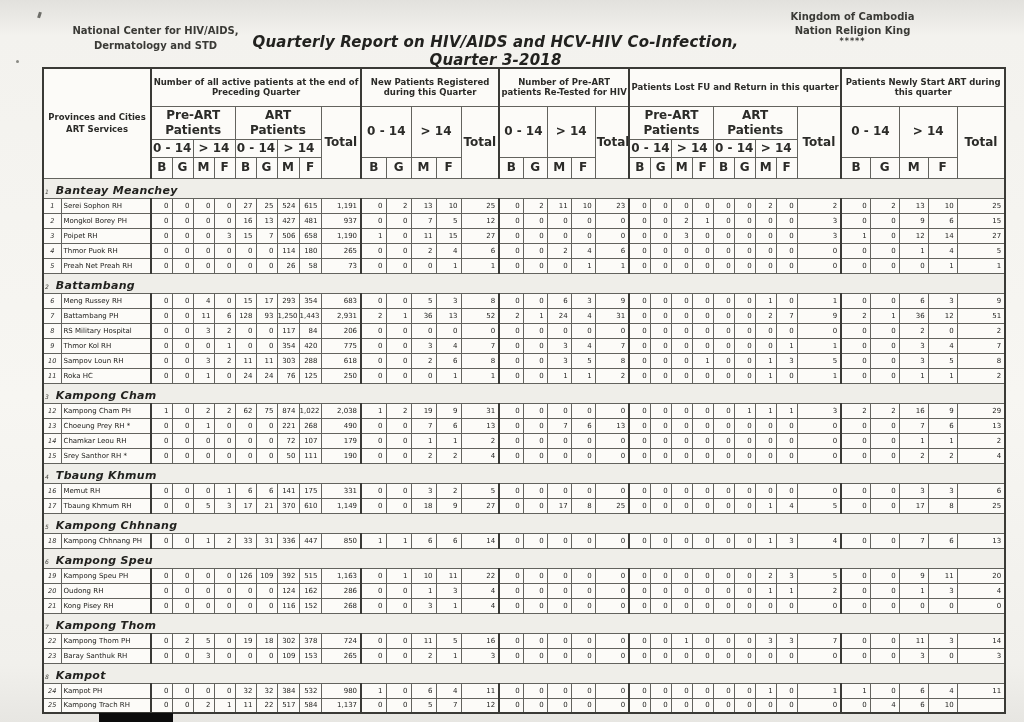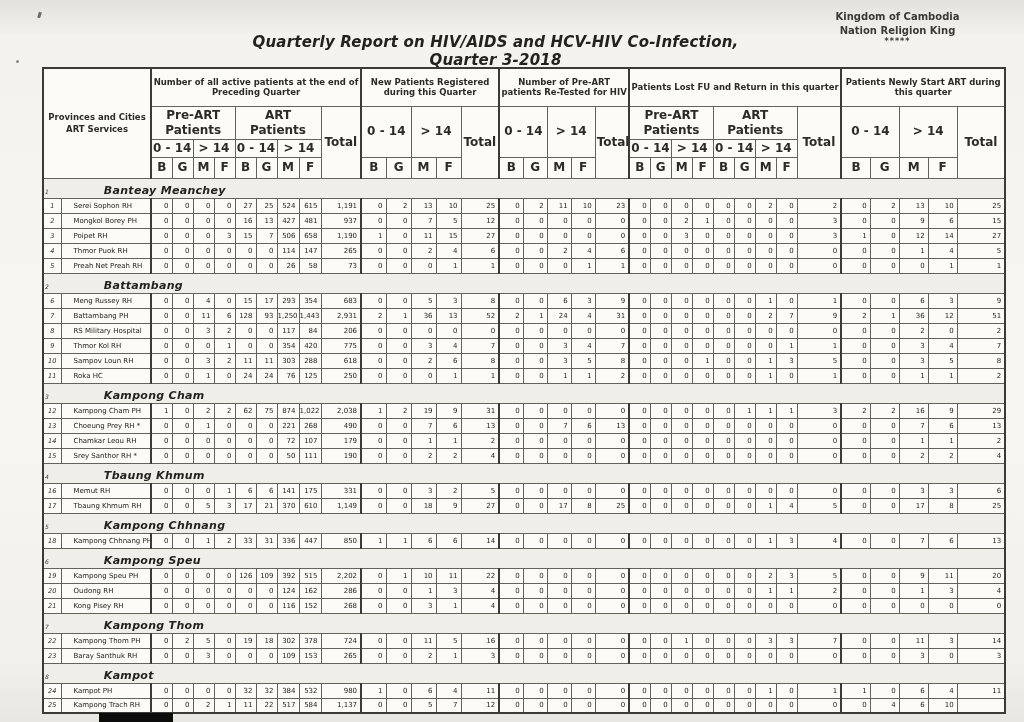--- a/index.html
+++ b/index.html
@@ -17,59 +17,61 @@
   
   .org {
     position:absolute; left:38px; top:24px; width:235px;
     text-align:center; font-size:10px; font-weight:bold; color:#3a3a36; line-height:1.45;
   }
   .doc-title {
     position:absolute; left:238px; top:33px; width:515px; text-align:center;
     font-size:15px; font-weight:bold; font-style:italic; color:#22221f; letter-spacing:0.2px;
   }
   .kingdom {
-    position:absolute; left:825px; top:10px; width:145px; text-align:center;
+    position:absolute; left:780px; top:10px; width:145px; text-align:center;
     font-size:10px; font-weight:bold; color:#3a3a36; line-height:1.35;
   }
   .kingdom .stars { font-size:8px; letter-spacing:1px; }
   
   table {
     position:absolute; left:42px; top:67px; width:962px;
     border-collapse:collapse; table-layout:fixed;
     background:#fcfbf8; border:2px solid #3a3a36;
   }
   th, td { border:1px solid #63635e; overflow:hidden; white-space:nowrap; }
   thead th {
     font-size:12px; font-weight:bold; color:#2b2b28; text-align:center;
     vertical-align:middle; white-space:normal; line-height:1.25; padding:1px;
   }
   tr.t1 { height:38px; } tr.t1 th { font-size:8.5px; }
   tr.t2 { height:19px; } tr.t3 { height:18px; } tr.t4 { height:21px; }
   .gs { border-left:2px solid #3a3a36; }
   .ph div { line-height:1.5; }
   td.cno  { font-size:6.5px; font-style:italic; text-align:center; color:#2b2b28; }
-  td.cname{ font-size:7px; text-align:left; padding-left:12px; color:#22221f; }
+  td.cname{ font-size:7px; text-align:left; padding-left:2px; color:#22221f; }
   td.cv   { font-size:7px; text-align:right; padding-right:3px; color:#1d1d1b; }
   tr.drow td { height:15px; }
   tr.sec td { height:17px; background:#efeee9; border-left:2px solid #3a3a36; border-right:2px solid #3a3a36; }
   .sn    { font-size:6px; font-style:italic; color:#44443f; padding:0 7px 0 1px; }
-  .sname { font-size:11px; font-weight:bold; font-style:italic; color:#22221f; letter-spacing:0.3px;margin-left:48px; }
+  .sname { font-size:11px; font-weight:bold; font-style:italic; color:#22221f; letter-spacing:0.3px; }
   
   .bar { position:absolute; left:99px; top:713px; width:74px; height:9px; background:#0c0c0c; }
   .speck1 { position:absolute; left:38px; top:12px; width:3px; height:6px; background:#6d6d68; transform:rotate(18deg); }
   .speck2 { position:absolute; left:16px; top:60px; width:3px; height:3px; background:#8a8a84; border-radius:50%; }
 </style>
 </head>
 <body>
 
 <div class="paper"></div>
 <div class="speck1"></div>
 <div class="speck2"></div>
 
 <div class="org">
+  <div>National Center for HIV/AIDS,</div>
+  <div>Dermatology and STD</div>
 </div>
 
 <div class="doc-title">Quarterly Report on HIV/AIDS and HCV-HIV Co-Infection, Quarter 3-2018</div>
 
 <div class="kingdom">
   <div>Kingdom of Cambodia</div>
   <div>Nation Religion King</div>
   <div class="stars">*****</div>
 </div>
 
@@ -299,21 +301,21 @@
       <tr class="drow">
         <td class="cno">4</td>
         <td class="cname">Thmor Puok RH</td>
         <td class="cv gs">0</td>
         <td class="cv">0</td>
         <td class="cv">0</td>
         <td class="cv">0</td>
         <td class="cv">0</td>
         <td class="cv">0</td>
         <td class="cv">114</td>
-        <td class="cv">147</td>
+        <td class="cv">180</td>
         <td class="cv ct">265</td>
         <td class="cv gs">0</td>
         <td class="cv">0</td>
         <td class="cv">2</td>
         <td class="cv">4</td>
         <td class="cv ct">6</td>
         <td class="cv gs">0</td>
         <td class="cv">0</td>
         <td class="cv">2</td>
         <td class="cv">4</td>
@@ -870,21 +872,21 @@
         <td class="cno">19</td>
         <td class="cname">Kampong Speu PH</td>
         <td class="cv gs">0</td>
         <td class="cv">0</td>
         <td class="cv">0</td>
         <td class="cv">0</td>
         <td class="cv">126</td>
         <td class="cv">109</td>
         <td class="cv">392</td>
         <td class="cv">515</td>
-        <td class="cv ct">2,202</td>
+        <td class="cv ct">1,163</td>
         <td class="cv gs">0</td>
         <td class="cv">1</td>
         <td class="cv">10</td>
         <td class="cv">11</td>
         <td class="cv ct">22</td>
         <td class="cv gs">0</td>
         <td class="cv">0</td>
         <td class="cv">0</td>
         <td class="cv">0</td>
         <td class="cv ct">0</td>

